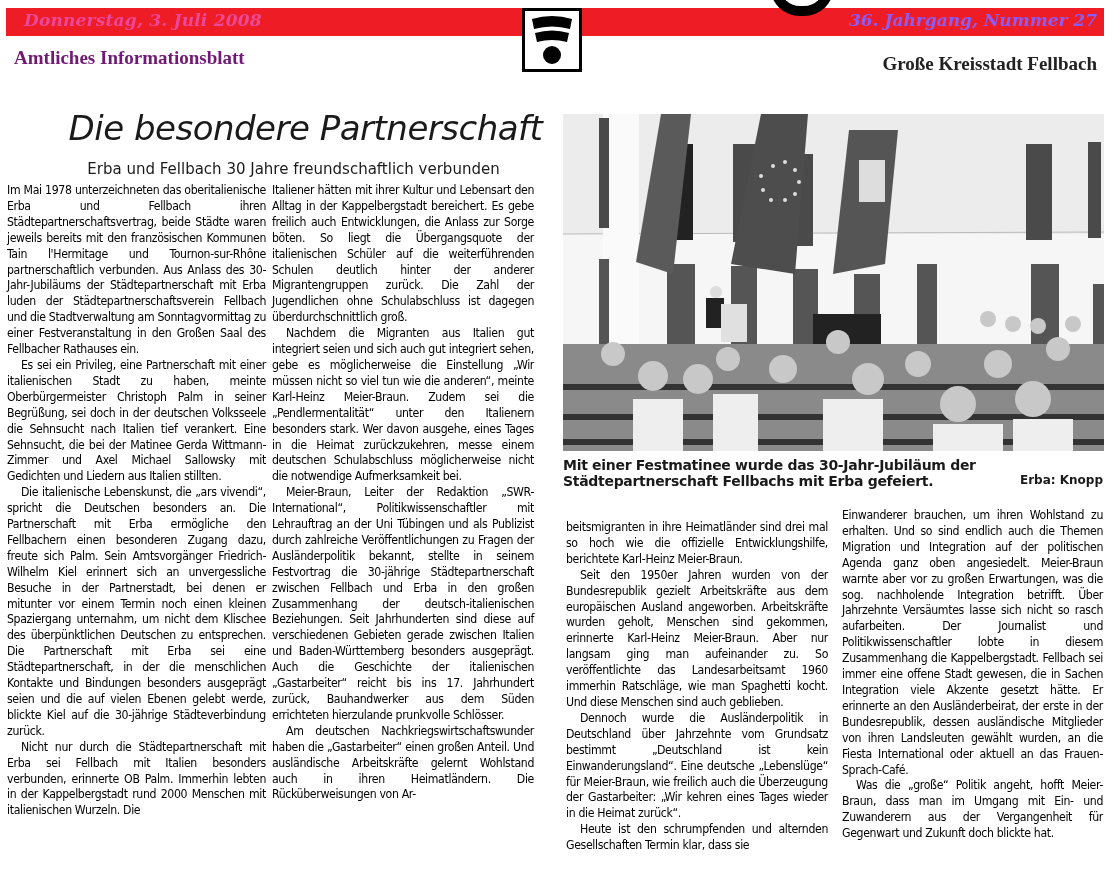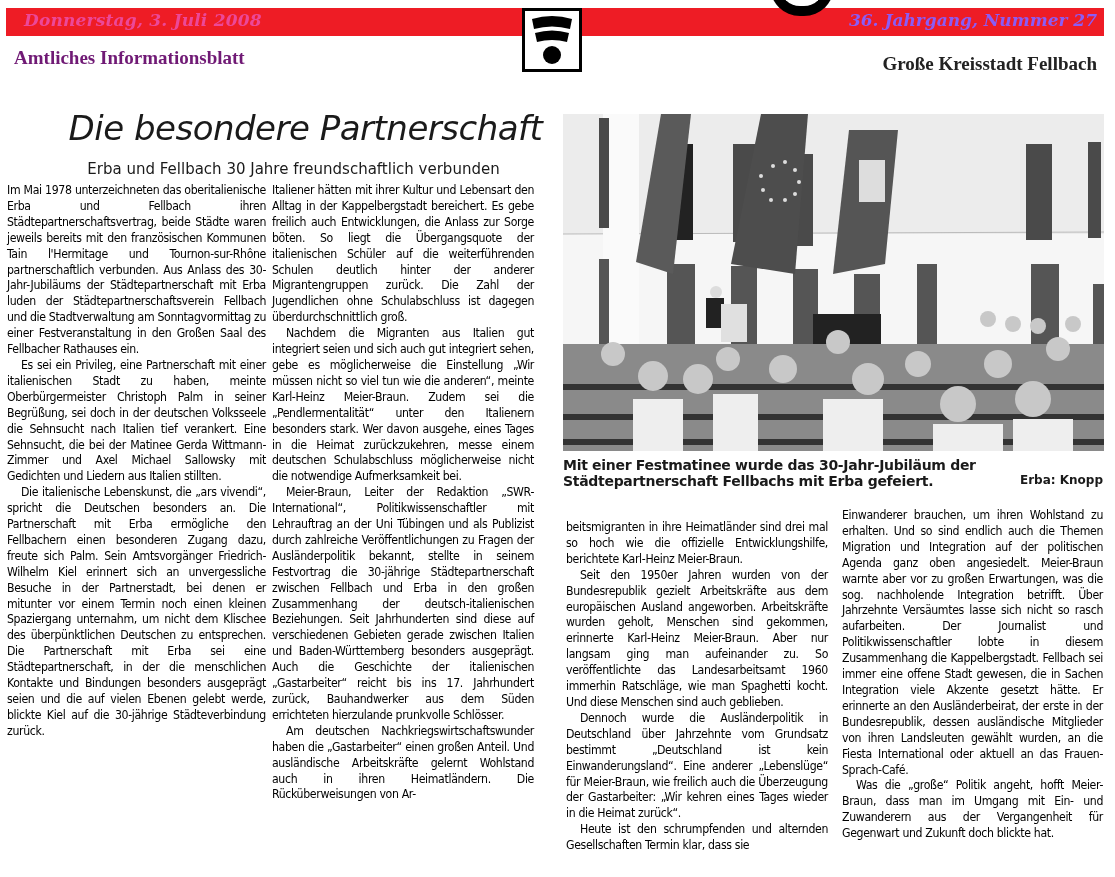--- a/index.html
+++ b/index.html
@@ -42,20 +42,21 @@
   </svg>
 </div>
 
 <h1 class="headline" style="margin:0;font-weight:normal;">Die besondere Partnerschaft</h1>
 <div class="subhead">Erba und Fellbach 30 Jahre freundschaftlich verbunden</div>
 
 <div class="col c1">
   <p>Im Mai 1978 unterzeichneten das oberitalienische Erba und Fellbach ihren Städtepartnerschaftsvertrag, beide Städte waren jeweils bereits mit den französischen Kommunen Tain l'Hermitage und Tournon-sur-Rhône partnerschaftlich verbunden. Aus Anlass des 30-Jahr-Jubiläums der Städtepartnerschaft mit Erba luden der Städtepartnerschaftsverein Fellbach und die Stadtverwaltung am Sonntagvormittag zu einer Festveranstaltung in den Großen Saal des Fellbacher Rathauses ein.</p>
   <p>Es sei ein Privileg, eine Partnerschaft mit einer italienischen Stadt zu haben, meinte Oberbürgermeister Christoph Palm in seiner Begrüßung, sei doch in der deutschen Volksseele die Sehnsucht nach Italien tief verankert. Eine Sehnsucht, die bei der Matinee Gerda Wittmann-Zimmer und Axel Michael Sallowsky mit Gedichten und Liedern aus Italien stillten.</p>
   <p>Die italienische Lebenskunst, die „ars vivendi“, spricht die Deutschen besonders an. Die Partnerschaft mit Erba ermögliche den Fellbachern einen besonderen Zugang dazu, freute sich Palm. Sein Amtsvorgänger Friedrich-Wilhelm Kiel erinnert sich an unvergessliche Besuche in der Partnerstadt, bei denen er mitunter vor einem Termin noch einen kleinen Spaziergang unternahm, um nicht dem Klischee des überpünktlichen Deutschen zu entsprechen. Die Partnerschaft mit Erba sei eine Städtepartnerschaft, in der die menschlichen Kontakte und Bindungen besonders ausgeprägt seien und die auf vielen Ebenen gelebt werde, blickte Kiel auf die 30-jährige Städteverbindung zurück.</p>
+  <p>Nicht nur durch die Städtepartnerschaft mit Erba sei Fellbach mit Italien besonders verbunden, erinnerte OB Palm. Immerhin lebten in der Kappelbergstadt rund 2000 Menschen mit italienischen Wurzeln. Die</p>
 </div>
 
 <div class="col c2">
   <p style="text-indent: 0px;">Italiener hätten mit ihrer Kultur und Lebensart den Alltag in der Kappelbergstadt bereichert. Es gebe freilich auch Entwicklungen, die Anlass zur Sorge böten. So liegt die Übergangsquote der italienischen Schüler auf die weiterführenden Schulen deutlich hinter der anderer Migrantengruppen zurück. Die Zahl der Jugendlichen ohne Schulabschluss ist dagegen überdurchschnittlich groß.</p>
   <p>Nachdem die Migranten aus Italien gut integriert seien und sich auch gut integriert sehen, gebe es möglicherweise die Einstellung „Wir müssen nicht so viel tun wie die anderen“, meinte Karl-Heinz Meier-Braun. Zudem sei die „Pendlermentalität“ unter den Italienern besonders stark. Wer davon ausgehe, eines Tages in die Heimat zurückzukehren, messe einem deutschen Schulabschluss möglicherweise nicht die notwendige Aufmerksamkeit bei.</p>
   <p>Meier-Braun, Leiter der Redaktion „SWR-International“, Politikwissenschaftler mit Lehrauftrag an der Uni Tübingen und als Publizist durch zahlreiche Veröffentlichungen zu Fragen der Ausländerpolitik bekannt, stellte in seinem Festvortrag die 30-jährige Städtepartnerschaft zwischen Fellbach und Erba in den großen Zusammenhang der deutsch-italienischen Beziehungen. Seit Jahrhunderten sind diese auf verschiedenen Gebieten gerade zwischen Italien und Baden-Württemberg besonders ausgeprägt. Auch die Geschichte der italienischen „Gastarbeiter“ reicht bis ins 17. Jahrhundert zurück, Bauhandwerker aus dem Süden errichteten hierzulande prunkvolle Schlösser.</p>
   <p>Am deutschen Nachkriegswirtschaftswunder haben die „Gastarbeiter“ einen großen Anteil. Und ausländische Arbeitskräfte gelernt Wohlstand auch in ihren Heimatländern. Die Rücküberweisungen von Ar-</p>
 </div>
 
 <div class="photo">
@@ -142,20 +143,20 @@
     </g>
   </svg>
 </div>
 
 <div class="caption">Mit einer Festmatinee wurde das 30-Jahr-Jubiläum der Städtepartnerschaft Fellbachs mit Erba gefeiert.</div>
 <div class="credit">Erba: Knopp</div>
 
 <div class="col c3">
   <p style="text-indent: 0px;">beitsmigranten in ihre Heimatländer sind drei mal so hoch wie die offizielle Entwicklungshilfe, berichtete Karl-Heinz Meier-Braun.</p>
   <p>Seit den 1950er Jahren wurden von der Bundesrepublik gezielt Arbeitskräfte aus dem europäischen Ausland angeworben. Arbeitskräfte wurden geholt, Menschen sind gekommen, erinnerte Karl-Heinz Meier-Braun. Aber nur langsam ging man aufeinander zu. So veröffentlichte das Landesarbeitsamt 1960 immerhin Ratschläge, wie man Spaghetti kocht. Und diese Menschen sind auch geblieben.</p>
-  <p>Dennoch wurde die Ausländerpolitik in Deutschland über Jahrzehnte vom Grundsatz bestimmt „Deutschland ist kein Einwanderungsland“. Eine anderer „Lebenslüge“ für Meier-Braun, wie freilich auch die Überzeugung der Gastarbeiter: „Wir kehren eines Tages wieder in die Heimat zurück“.</p>
+  <p>Dennoch wurde die Ausländerpolitik in Deutschland über Jahrzehnte vom Grundsatz bestimmt „Deutschland ist kein Einwanderungsland“. Eine deutsche „Lebenslüge“ für Meier-Braun, wie freilich auch die Überzeugung der Gastarbeiter: „Wir kehren eines Tages wieder in die Heimat zurück“.</p>
   <p>Heute ist den schrumpfenden und alternden Gesellschaften Termin klar, dass sie</p>
 </div>
 
 <div class="col c4">
   <p style="text-indent: 0px;">Einwanderer brauchen, um ihren Wohlstand zu erhalten. Und so sind endlich auch die Themen Migration und Integration auf der politischen Agenda ganz oben angesiedelt. Meier-Braun warnte aber vor zu großen Erwartungen, was die sog. nachholende Integration betrifft. Über Jahrzehnte Versäumtes lasse sich nicht so rasch aufarbeiten. Der Journalist und Politikwissenschaftler lobte in diesem Zusammenhang die Kappelbergstadt. Fellbach sei immer eine offene Stadt gewesen, die in Sachen Integration viele Akzente gesetzt hätte. Er erinnerte an den Ausländerbeirat, der erste in der Bundesrepublik, dessen ausländische Mitglieder von ihren Landsleuten gewählt wurden, an die Fiesta International oder aktuell an das Frauen-Sprach-Café.</p>
   <p>Was die „große“ Politik angeht, hofft Meier-Braun, dass man im Umgang mit Ein- und Zuwanderern aus der Vergangenheit für Gegenwart und Zukunft doch blickte hat.</p>
 </div>
 
 </body></html>

